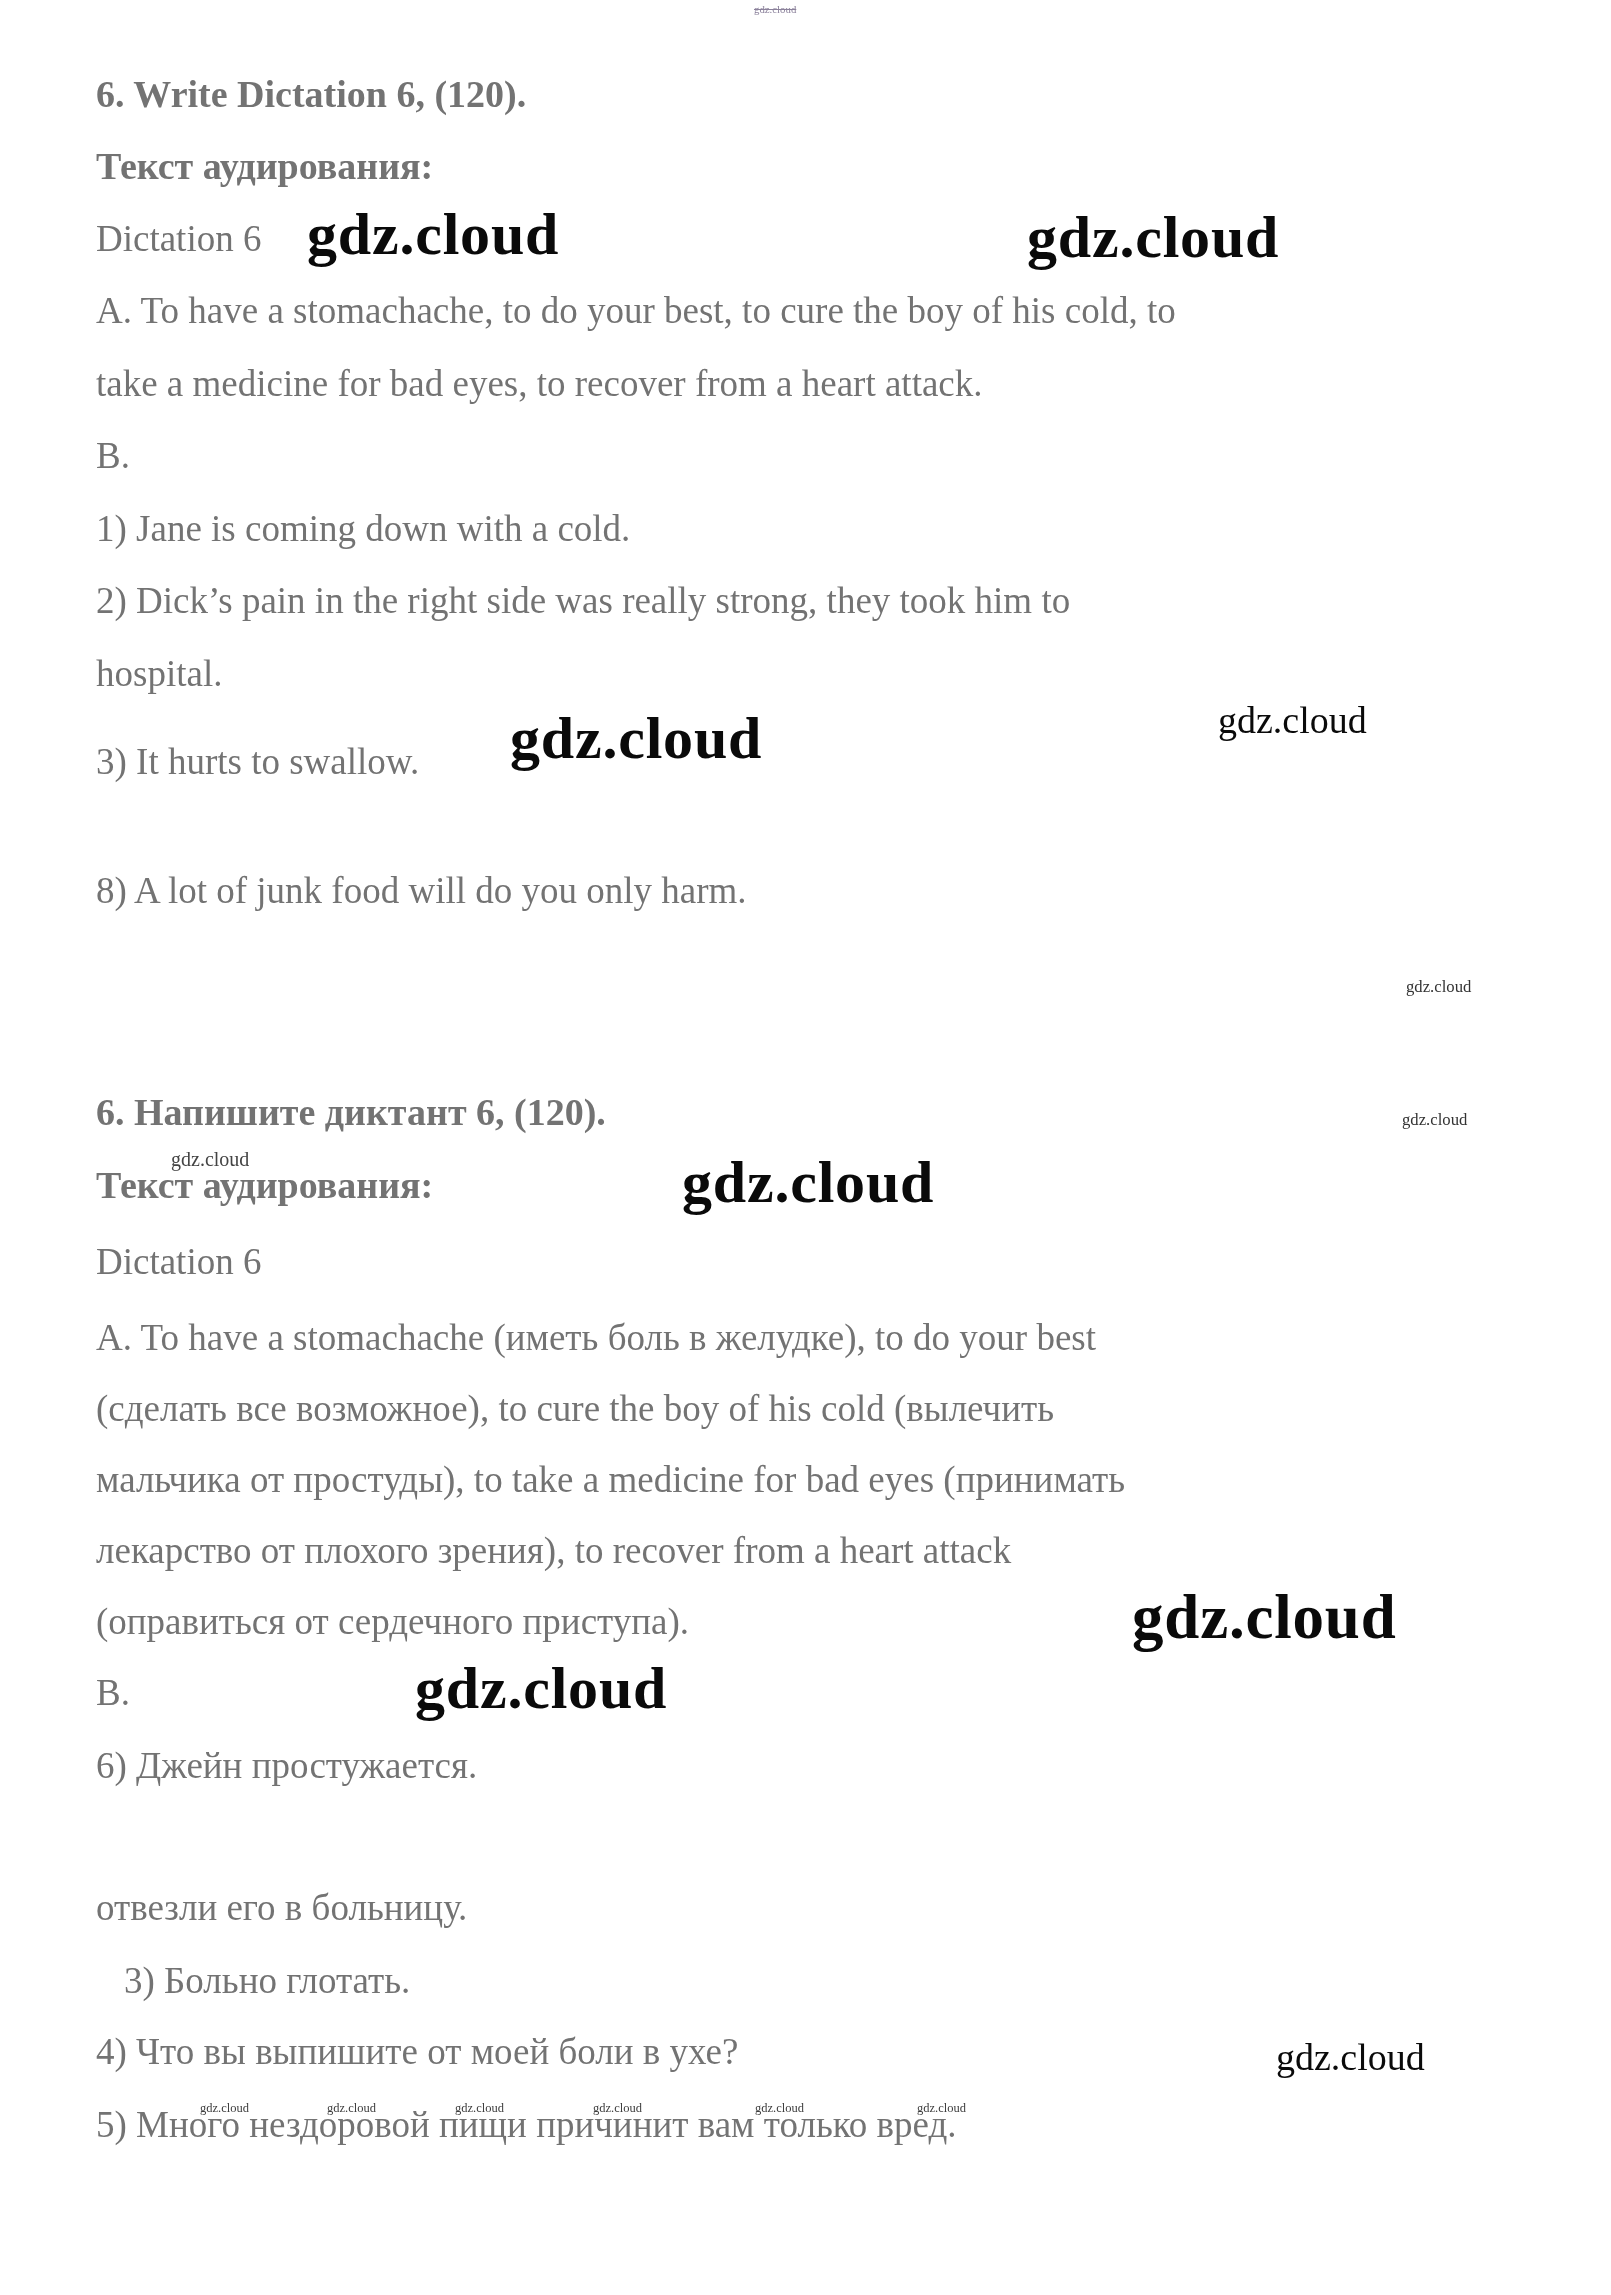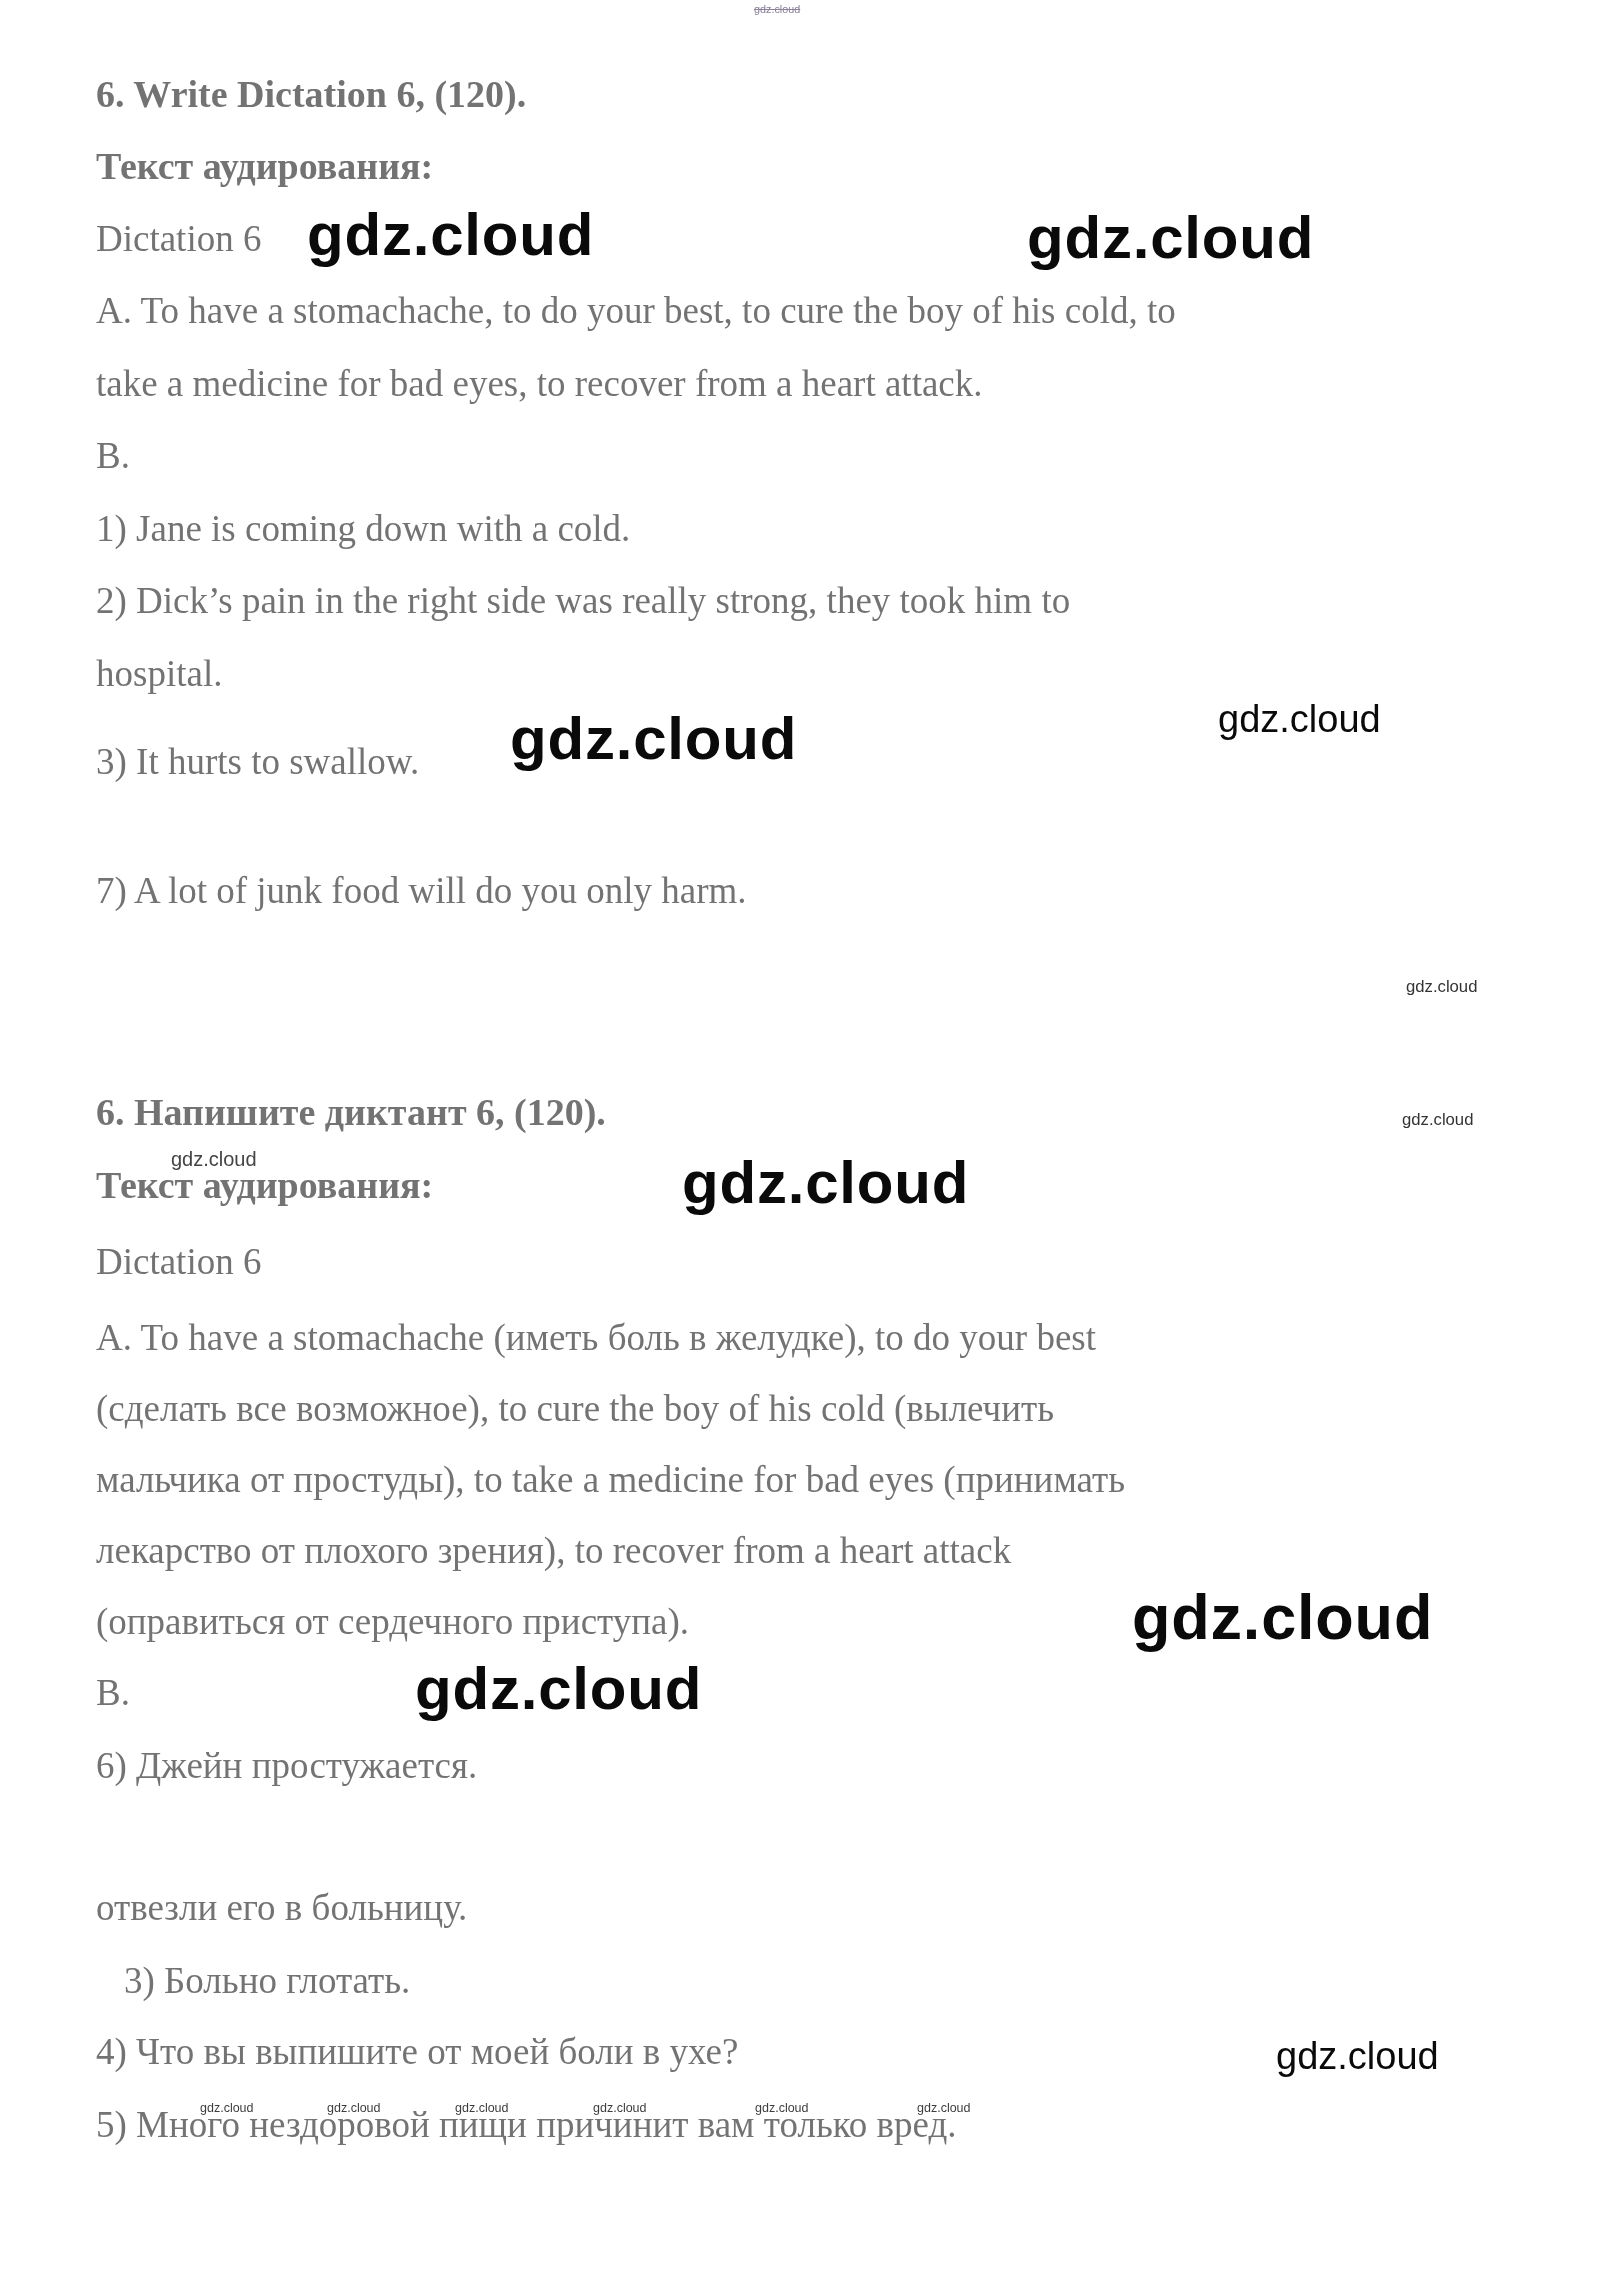--- a/index.html
+++ b/index.html
@@ -16,21 +16,21 @@
     position:absolute;
     left:96px;
     font-size:37px;
     line-height:1.2;
     white-space:nowrap;
     color:#737373;
   }
   .b{font-weight:700;font-size:38px;}
   .wm{
     position:absolute;
-    font-family:Liberation Sans, sans-serif;
+    font-family:Liberation Serif, serif;
     white-space:nowrap;
     color:#0a0a0a;
   }
   .wm-big{font-size:60px;font-weight:600;letter-spacing:0.8px;}
   .wm-big-xl{font-size:63px;font-weight:600;letter-spacing:0.8px;}
   .wm-med{font-size:38px;font-weight:500;}
   .wm-small{font-size:16.7px;font-weight:400;color:#333333;}
   .wm-small-2{font-size:20px;font-weight:400;color:#444444;}
   .wm-tiny{font-size:12.5px;font-weight:400;color:#3d3d3d;}
   .wm-top{
@@ -65,21 +65,21 @@
   <div class="ln b" style="top:72px;">6. Write Dictation 6, (120).</div>
   <div class="ln b" style="top:144px;">Текст аудирования:</div>
   <div class="ln" style="top:217px;">Dictation 6</div>
   <div class="ln" style="top:289px;">A. To have a stomachache, to do your best, to cure the boy of his cold, to</div>
   <div class="ln" style="top:362px;">take a medicine for bad eyes, to recover from a heart attack.</div>
   <div class="ln" style="top:434px;">B.</div>
   <div class="ln" style="top:507px;">1) Jane is coming down with a cold.</div>
   <div class="ln" style="top:579px;">2) Dick’s pain in the right side was really strong, they took him to</div>
   <div class="ln" style="top:652px;">hospital.</div>
   <div class="ln" style="top:740px;">3) It hurts to swallow.</div>
-  <div class="ln" style="top:869px;">7) A lot of junk food will do you only harm.</div>
+  <div class="ln" style="top:869px;">8) A lot of junk food will do you only harm.</div>
 
   <div class="ln b" style="top:1090px;">6. Напишите диктант 6, (120).</div>
   <div class="ln b" style="top:1163px;">Текст аудирования:</div>
   <div class="ln" style="top:1240px;">Dictation 6</div>
   <div class="ln" style="top:1316px;">A. To have a stomachache (иметь боль в желудке), to do your best</div>
   <div class="ln" style="top:1387px;">(сделать все возможное), to cure the boy of his cold (вылечить</div>
   <div class="ln" style="top:1458px;">мальчика от простуды), to take a medicine for bad eyes (принимать</div>
   <div class="ln" style="top:1529px;">лекарство от плохого зрения), to recover from a heart attack</div>
   <div class="ln" style="top:1600px;">(оправиться от сердечного приступа).</div>
   <div class="ln" style="top:1671px;">B.</div>

